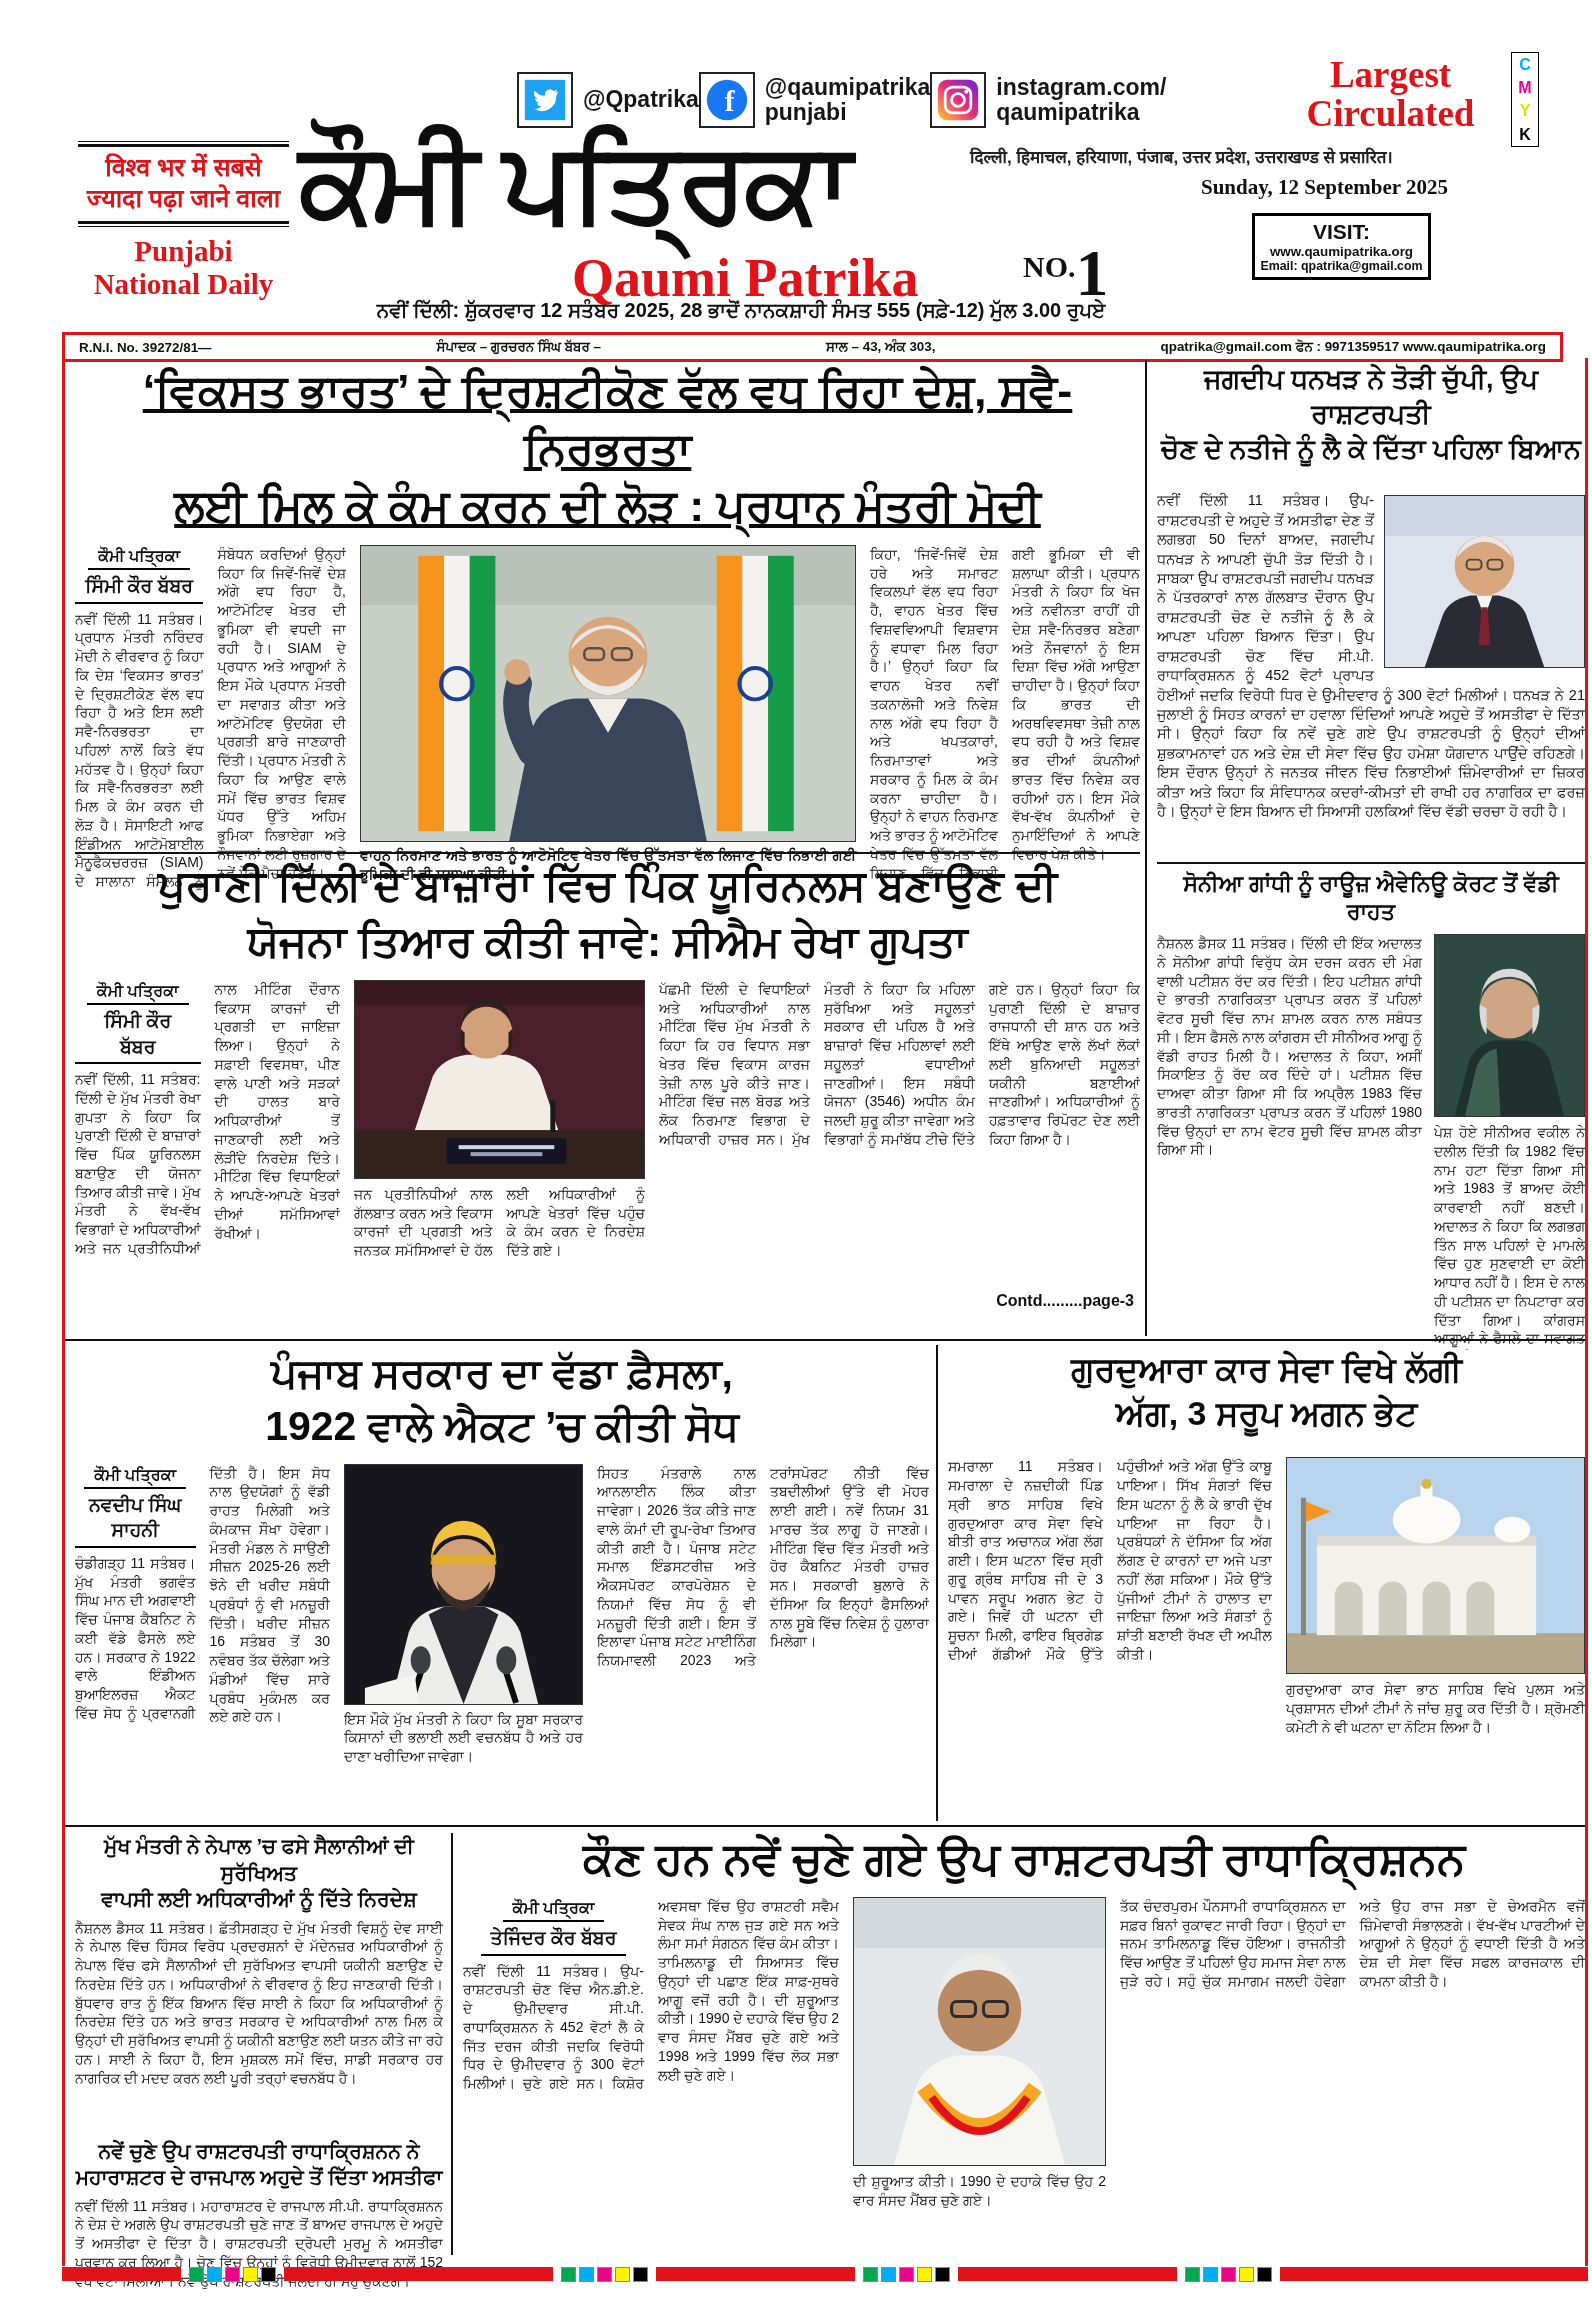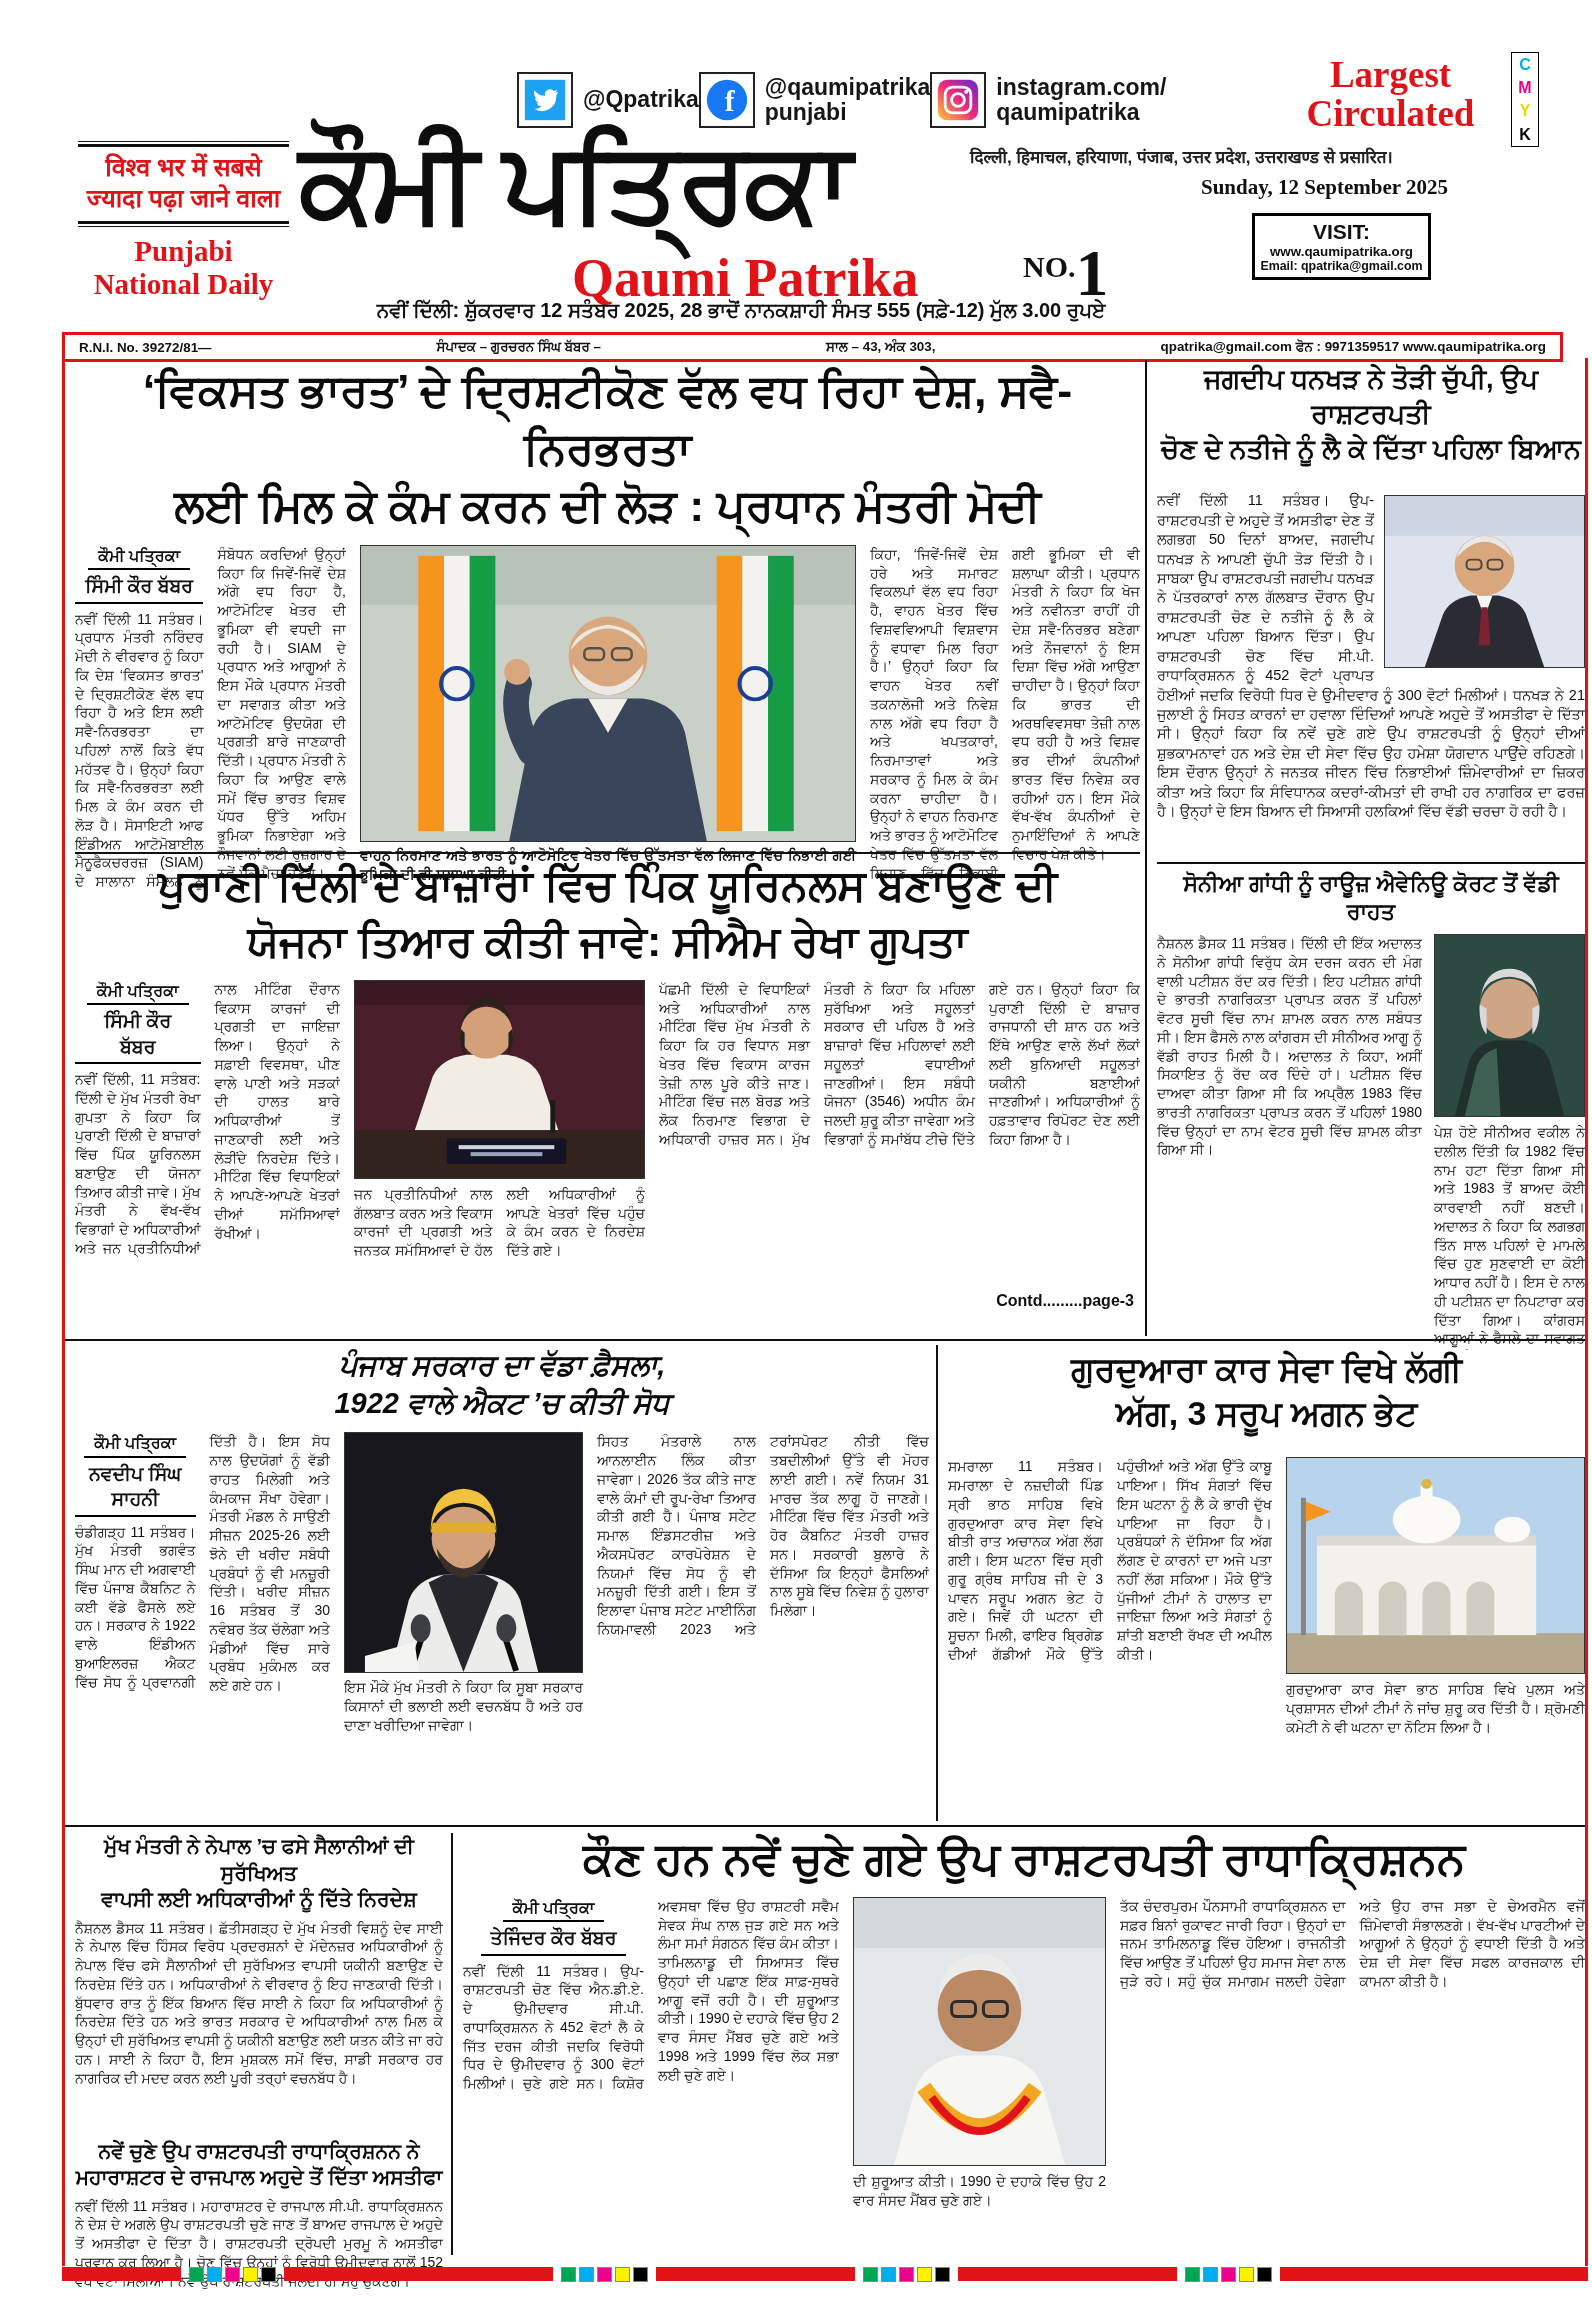--- a/index.html
+++ b/index.html
@@ -163,21 +163,21 @@
     <span>R.N.I. No. 39272/81—</span>
     <span>ਸੰਪਾਦਕ – ਗੁਰਚਰਨ ਸਿੰਘ ਬੱਬਰ –</span>
     <span>ਸਾਲ – 43, ਅੰਕ 303,</span>
     <span>qpatrika@gmail.com ਫੋਨ : 9971359517   www.qaumipatrika.org</span>
   </div>
 
   <div class="abs vredL"></div>
   <div class="abs vredR"></div>
 
   <div class="abs" style="left:75px; top:362px; width:1065px; height:486px;">
-    <div class="headline" style="font-size:45px; line-height:1.28;">
+    <div class="headline" style="font-size:45px; line-height:1.28;text-decoration:underline;">
       <div>‘ਵਿਕਸਤ ਭਾਰਤ’ ਦੇ ਦ੍ਰਿਸ਼ਟੀਕੋਣ ਵੱਲ ਵਧ ਰਿਹਾ ਦੇਸ਼, ਸਵੈ-ਨਿਰਭਰਤਾ</div>
       <div>ਲਈ ਮਿਲ ਕੇ ਕੰਮ ਕਰਨ ਦੀ ਲੋੜ : ਪ੍ਰਧਾਨ ਮੰਤਰੀ ਮੋਦੀ</div>
     </div>
     <div class="flexrow" style="margin-top:10px; height:350px;">
       <div style="width:271px;">
         <div class="body-txt cols2" style="height:350px;">
           <div class="byline">
             <span class="agency">ਕੌਮੀ ਪਤ੍ਰਿਕਾ</span><br>
             <span class="reporter">ਸਿੰਮੀ ਕੌਰ ਬੱਬਰ</span>
           </div>
@@ -312,21 +312,21 @@
       <div style="flex:1; position:relative;">
         <div class="body-txt cols3" style="height:328px;">ਪੱਛਮੀ ਦਿੱਲੀ ਦੇ ਵਿਧਾਇਕਾਂ ਅਤੇ ਅਧਿਕਾਰੀਆਂ ਨਾਲ ਮੀਟਿੰਗ ਵਿੱਚ ਮੁੱਖ ਮੰਤਰੀ ਨੇ ਕਿਹਾ ਕਿ ਹਰ ਵਿਧਾਨ ਸਭਾ ਖੇਤਰ ਵਿੱਚ ਵਿਕਾਸ ਕਾਰਜ ਤੇਜ਼ੀ ਨਾਲ ਪੂਰੇ ਕੀਤੇ ਜਾਣ। ਮੀਟਿੰਗ ਵਿੱਚ ਜਲ ਬੋਰਡ ਅਤੇ ਲੋਕ ਨਿਰਮਾਣ ਵਿਭਾਗ ਦੇ ਅਧਿਕਾਰੀ ਹਾਜ਼ਰ ਸਨ। ਮੁੱਖ ਮੰਤਰੀ ਨੇ ਕਿਹਾ ਕਿ ਮਹਿਲਾ ਸੁਰੱਖਿਆ ਅਤੇ ਸਹੂਲਤਾਂ ਸਰਕਾਰ ਦੀ ਪਹਿਲ ਹੈ ਅਤੇ ਬਾਜ਼ਾਰਾਂ ਵਿੱਚ ਮਹਿਲਾਵਾਂ ਲਈ ਸਹੂਲਤਾਂ ਵਧਾਈਆਂ ਜਾਣਗੀਆਂ। ਇਸ ਸਬੰਧੀ ਯੋਜਨਾ (3546) ਅਧੀਨ ਕੰਮ ਜਲਦੀ ਸ਼ੁਰੂ ਕੀਤਾ ਜਾਵੇਗਾ ਅਤੇ ਵਿਭਾਗਾਂ ਨੂੰ ਸਮਾਂਬੱਧ ਟੀਚੇ ਦਿੱਤੇ ਗਏ ਹਨ। ਉਨ੍ਹਾਂ ਕਿਹਾ ਕਿ ਪੁਰਾਣੀ ਦਿੱਲੀ ਦੇ ਬਾਜ਼ਾਰ ਰਾਜਧਾਨੀ ਦੀ ਸ਼ਾਨ ਹਨ ਅਤੇ ਇੱਥੇ ਆਉਣ ਵਾਲੇ ਲੱਖਾਂ ਲੋਕਾਂ ਲਈ ਬੁਨਿਆਦੀ ਸਹੂਲਤਾਂ ਯਕੀਨੀ ਬਣਾਈਆਂ ਜਾਣਗੀਆਂ। ਅਧਿਕਾਰੀਆਂ ਨੂੰ ਹਫ਼ਤਾਵਾਰ ਰਿਪੋਰਟ ਦੇਣ ਲਈ ਕਿਹਾ ਗਿਆ ਹੈ।</div>
         <div class="contd" style="position:absolute; right:6px; bottom:-2px; background:#fff; padding-left:8px;">Contd.........page-3</div>
       </div>
     </div>
   </div>
 
   <div class="abs rule" style="left:65px; top:1339px; width:1520px; height:2px;"></div>
 
   <div class="abs" style="left:75px; top:1347px; width:854px; height:472px;">
-    <div class="headline" style="font-size:29px; line-height:1.3;font-style:italic;">
+    <div class="headline" style="font-size:41px; line-height:1.3;">
       <div>ਪੰਜਾਬ ਸਰਕਾਰ ਦਾ ਵੱਡਾ ਫ਼ੈਸਲਾ,</div>
       <div>1922 ਵਾਲੇ ਐਕਟ ’ਚ ਕੀਤੀ ਸੋਧ</div>
     </div>
     <div class="flexrow" style="margin-top:10px; height:344px;">
       <div style="width:255px;">
         <div class="body-txt cols2" style="height:344px;">
           <div class="byline">
             <span class="agency">ਕੌਮੀ ਪਤ੍ਰਿਕਾ</span><br>
             <span class="reporter">ਨਵਦੀਪ ਸਿੰਘ ਸਾਹਨੀ</span>
           </div>

